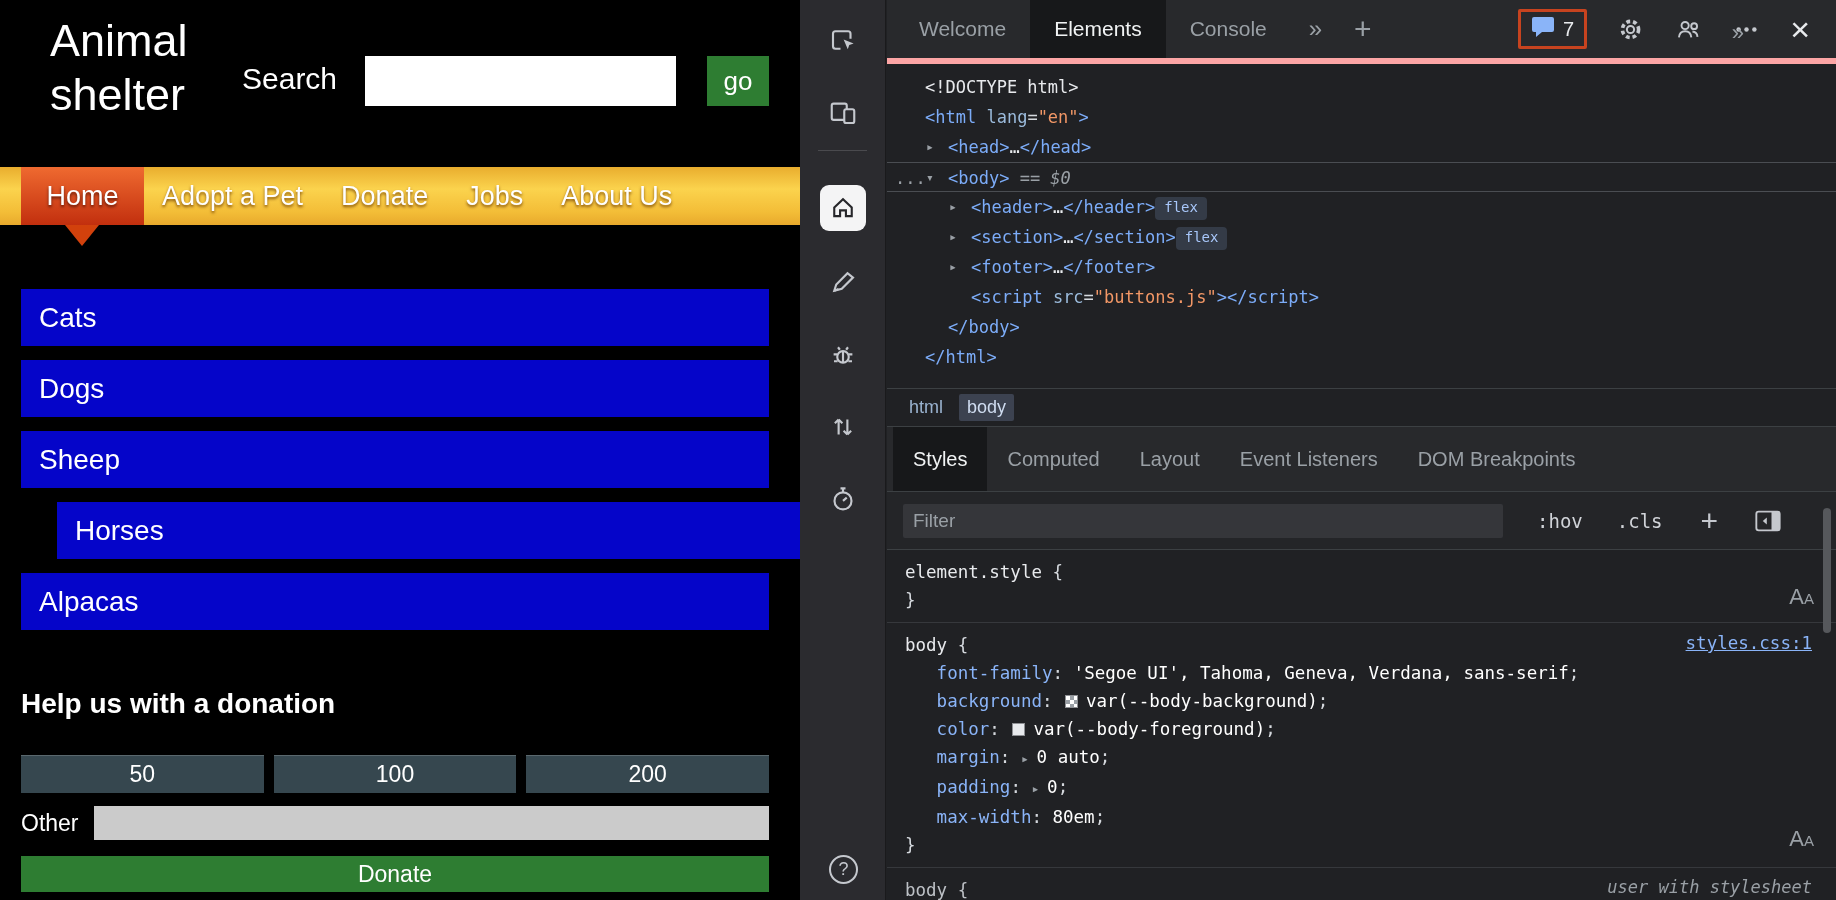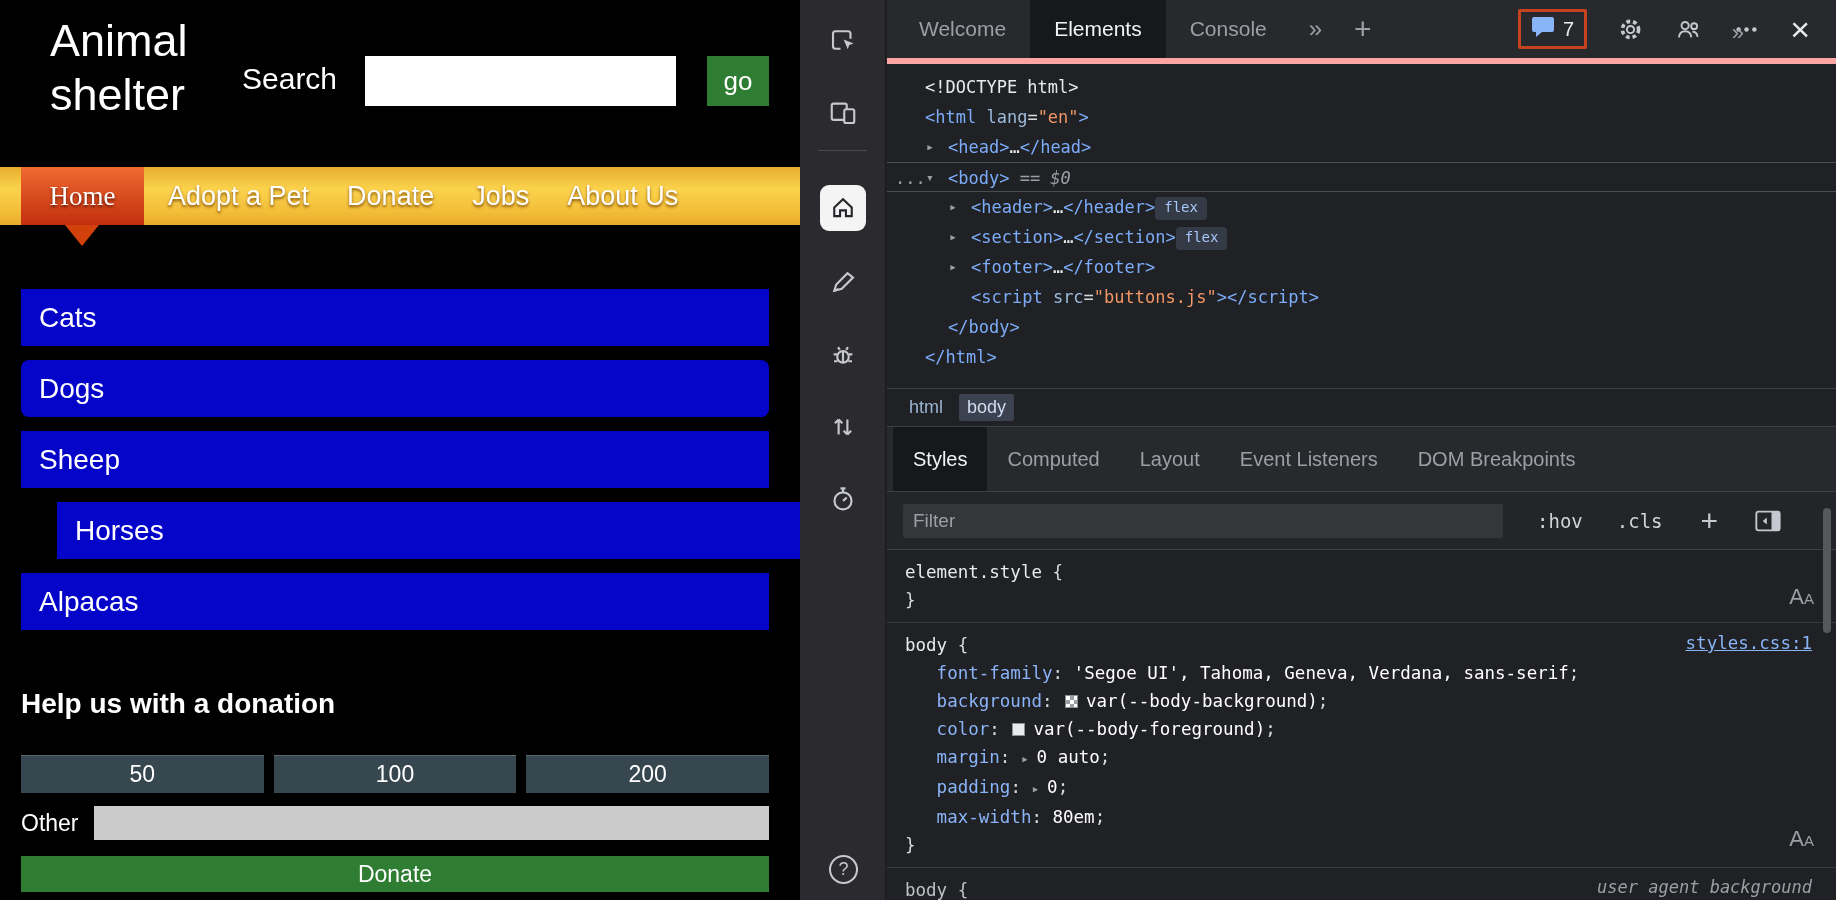--- a/index.html
+++ b/index.html
@@ -13,22 +13,22 @@
   .site { position:absolute; left:0; top:0; width:800px; height:900px; background:#000; color:#fff; }
   .site-title { position:absolute; left:24px; top:14px; width:210px; font-size:45px; font-weight:300; line-height:1.2; color:#fff;margin-left:26px; }
   .search-label { position:absolute; left:242px; top:62px; font-size:30px; font-weight:300; }
   .search-input { position:absolute; left:365px; top:56px; width:311px; height:50px; background:#fff; border:none; font-size:24px; padding:0 8px; }
   .go-btn { position:absolute; left:707px; top:56px; width:62px; height:50px; background:#2e7d32; border:none; color:#fff; font-size:26px; font-family:"Liberation Sans",sans-serif; cursor:pointer; }
 
   .nav { position:absolute; left:0; top:167px; width:800px; height:58px;
          background:linear-gradient(180deg,#e9ad2e 0%, #fbd34d 38%, #f3bd37 78%, #e8a92c 100%);
          display:flex; align-items:center; padding-left:21px; }
   .nav-item { color:#fff; font-size:27px; margin-right:38px; text-shadow:0 2px 3px rgba(110,60,0,0.85); cursor:pointer; white-space:nowrap; }
-  .nav-item.active { background:linear-gradient(180deg,#ef6a30,#c22f0e); width:123px; height:58px; margin-right:24px;
-                     display:flex; align-items:center; justify-content:center; text-shadow:0 2px 3px rgba(60,10,0,0.8);font-family:Liberation Serif, serif; }
+  .nav-item.active { background:linear-gradient(180deg,#ef6a30,#c22f0e); width:123px; height:58px; margin-right:18px;
+                     display:flex; align-items:center; justify-content:center; text-shadow:0 2px 3px rgba(60,10,0,0.8); }
   .home-arrow { position:absolute; left:65px; top:225px; width:0; height:0;
                 border-left:17px solid transparent; border-right:17px solid transparent; border-top:21px solid #d2410c; }
 
   .cat-btn { position:absolute; left:21px; width:748px; height:57px; background:#0505c9; color:#fff;
              font-size:28px; display:flex; align-items:center; padding-left:18px; cursor:pointer; }
 
   .donate-heading { position:absolute; left:21px; top:688px; font-size:28px; font-weight:bold; }
   .amounts { position:absolute; left:21px; top:755px; width:748px; display:flex; gap:10px; }
   .amount-btn { flex:1; height:38px; background:#36474f; border:none; border-top:1px solid rgba(255,255,255,0.18);
                 color:#fff; font-size:23px; font-family:"Liberation Sans",sans-serif; cursor:pointer; }
@@ -139,21 +139,21 @@
       <div class="nav-item active">Home</div>
       <div class="nav-item">Adopt a Pet</div>
       <div class="nav-item">Donate</div>
       <div class="nav-item">Jobs</div>
       <div class="nav-item">About Us</div>
     </div>
   <div class="home-arrow"></div>
 
   <div id="categories">
       <div class="cat-btn" style="top: 289px;">Cats</div>
-      <div class="cat-btn" style="top: 360px; border-radius: 8px;">Dogs</div>
+      <div class="cat-btn" style="top: 360px;">Dogs</div>
       <div class="cat-btn" style="top: 431px;">Sheep</div>
       <div class="cat-btn" style="top: 502px; margin-left: 36px;">Horses</div>
       <div class="cat-btn" style="top: 573px;">Alpacas</div>
     </div>
 
   <div class="donate-heading">Help us with a donation</div>
   <div class="amounts" id="amounts">
       <button class="amount-btn">50</button>
       <button class="amount-btn">100</button>
       <button class="amount-btn">200</button>
@@ -303,21 +303,21 @@
         <div class="css-line"><span class="seg-selector">body</span><span class="seg-punct"> {</span></div>
         <div class="css-line"><span class="seg-plain">   </span><span class="seg-prop">font-family</span><span class="seg-punct">: </span><span class="seg-val">'Segoe UI', Tahoma, Geneva, Verdana, sans-serif</span><span class="seg-punct">;</span></div>
         <div class="css-line"><span class="seg-plain">   </span><span class="seg-prop">background</span><span class="seg-punct">: </span><span class="swatch checker"></span><span class="seg-val">var(--body-background)</span><span class="seg-punct">;</span></div>
         <div class="css-line"><span class="seg-plain">   </span><span class="seg-prop">color</span><span class="seg-punct">: </span><span class="swatch white"></span><span class="seg-val">var(--body-foreground)</span><span class="seg-punct">;</span></div>
         <div class="css-line"><span class="seg-plain">   </span><span class="seg-prop">margin</span><span class="seg-punct">: </span><span class="seg-expander">▸ </span><span class="seg-val">0 auto</span><span class="seg-punct">;</span></div>
         <div class="css-line"><span class="seg-plain">   </span><span class="seg-prop">padding</span><span class="seg-punct">: </span><span class="seg-expander">▸ </span><span class="seg-val">0</span><span class="seg-punct">;</span></div>
         <div class="css-line"><span class="seg-plain">   </span><span class="seg-prop">max-width</span><span class="seg-punct">: </span><span class="seg-val">80em</span><span class="seg-punct">;</span></div>
         <div class="css-line"><span class="seg-punct">}</span></div>
       </div>
       <div class="css-block">
-        <span class="rule-note">user agent background</span>
+        <span class="rule-note">user with stylesheet</span>
         <div class="css-line"><span class="seg-ua">body {</span></div>
       </div>
     </div>
 
   <div class="font-adjust fa-1"><span class="big">A</span><span class="small">A</span></div>
   <div class="font-adjust fa-2"><span class="big">A</span><span class="small">A</span></div>
   <div class="scroll-thumb"></div>
 </div>
 
 </body></html>

